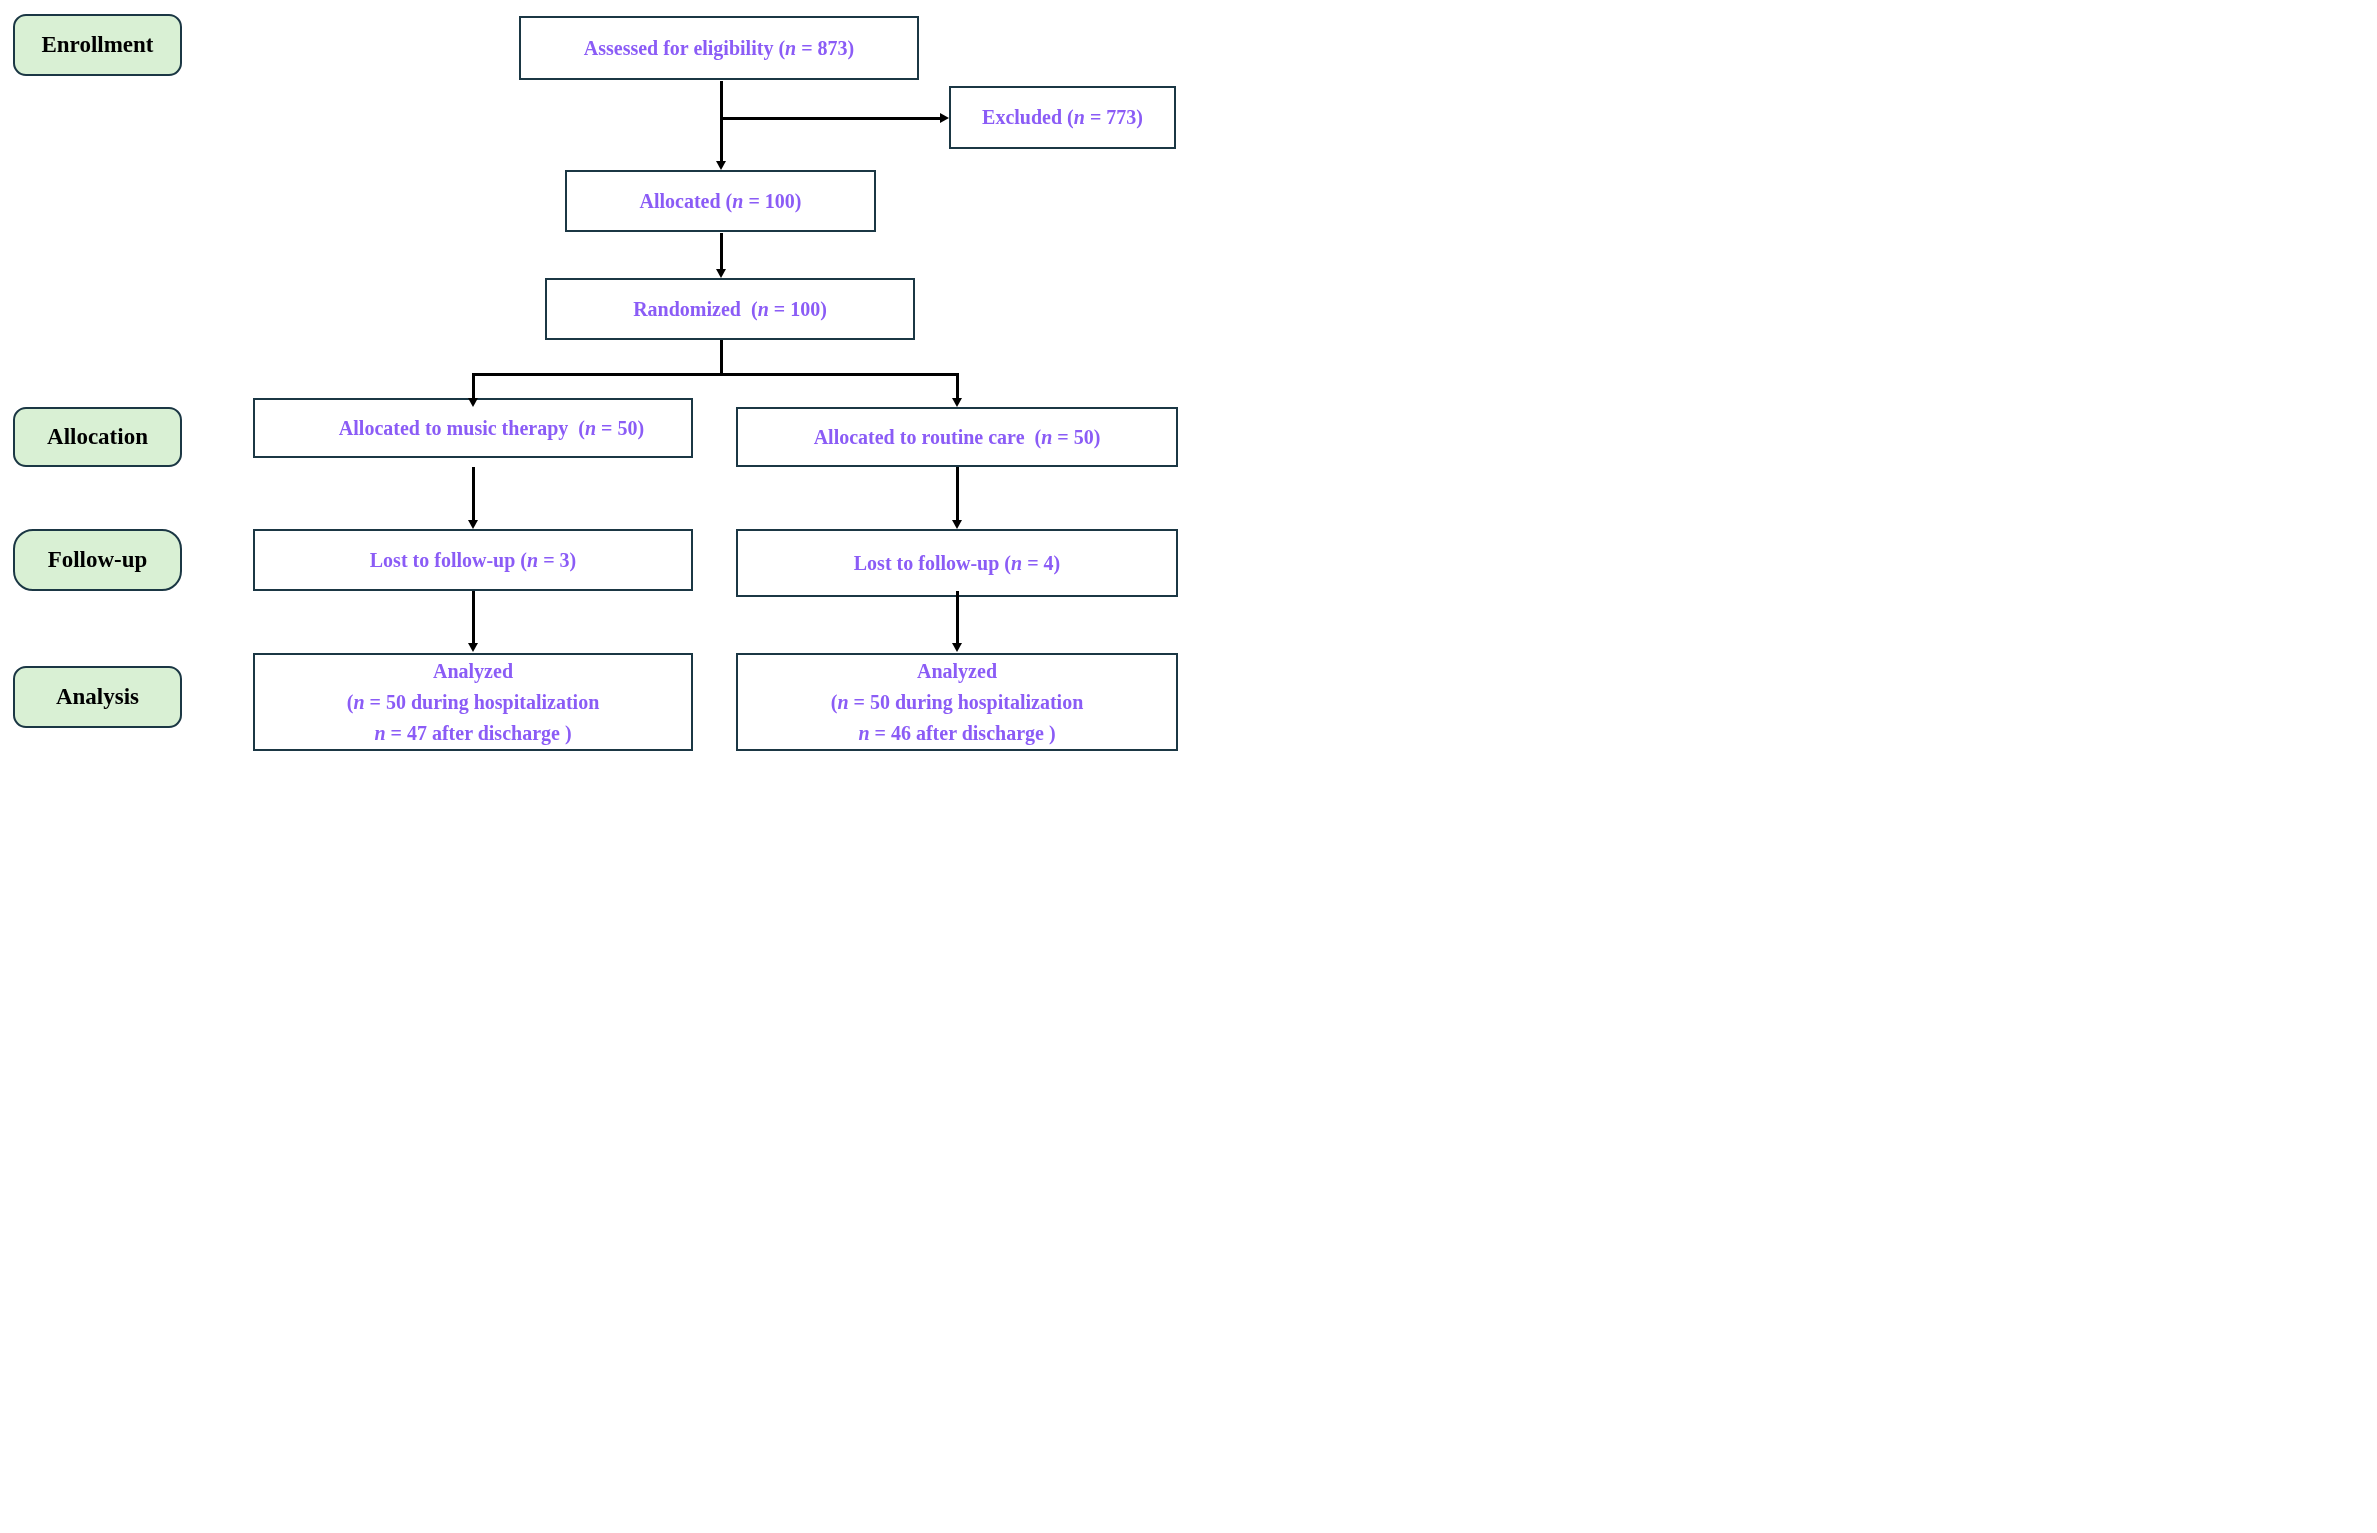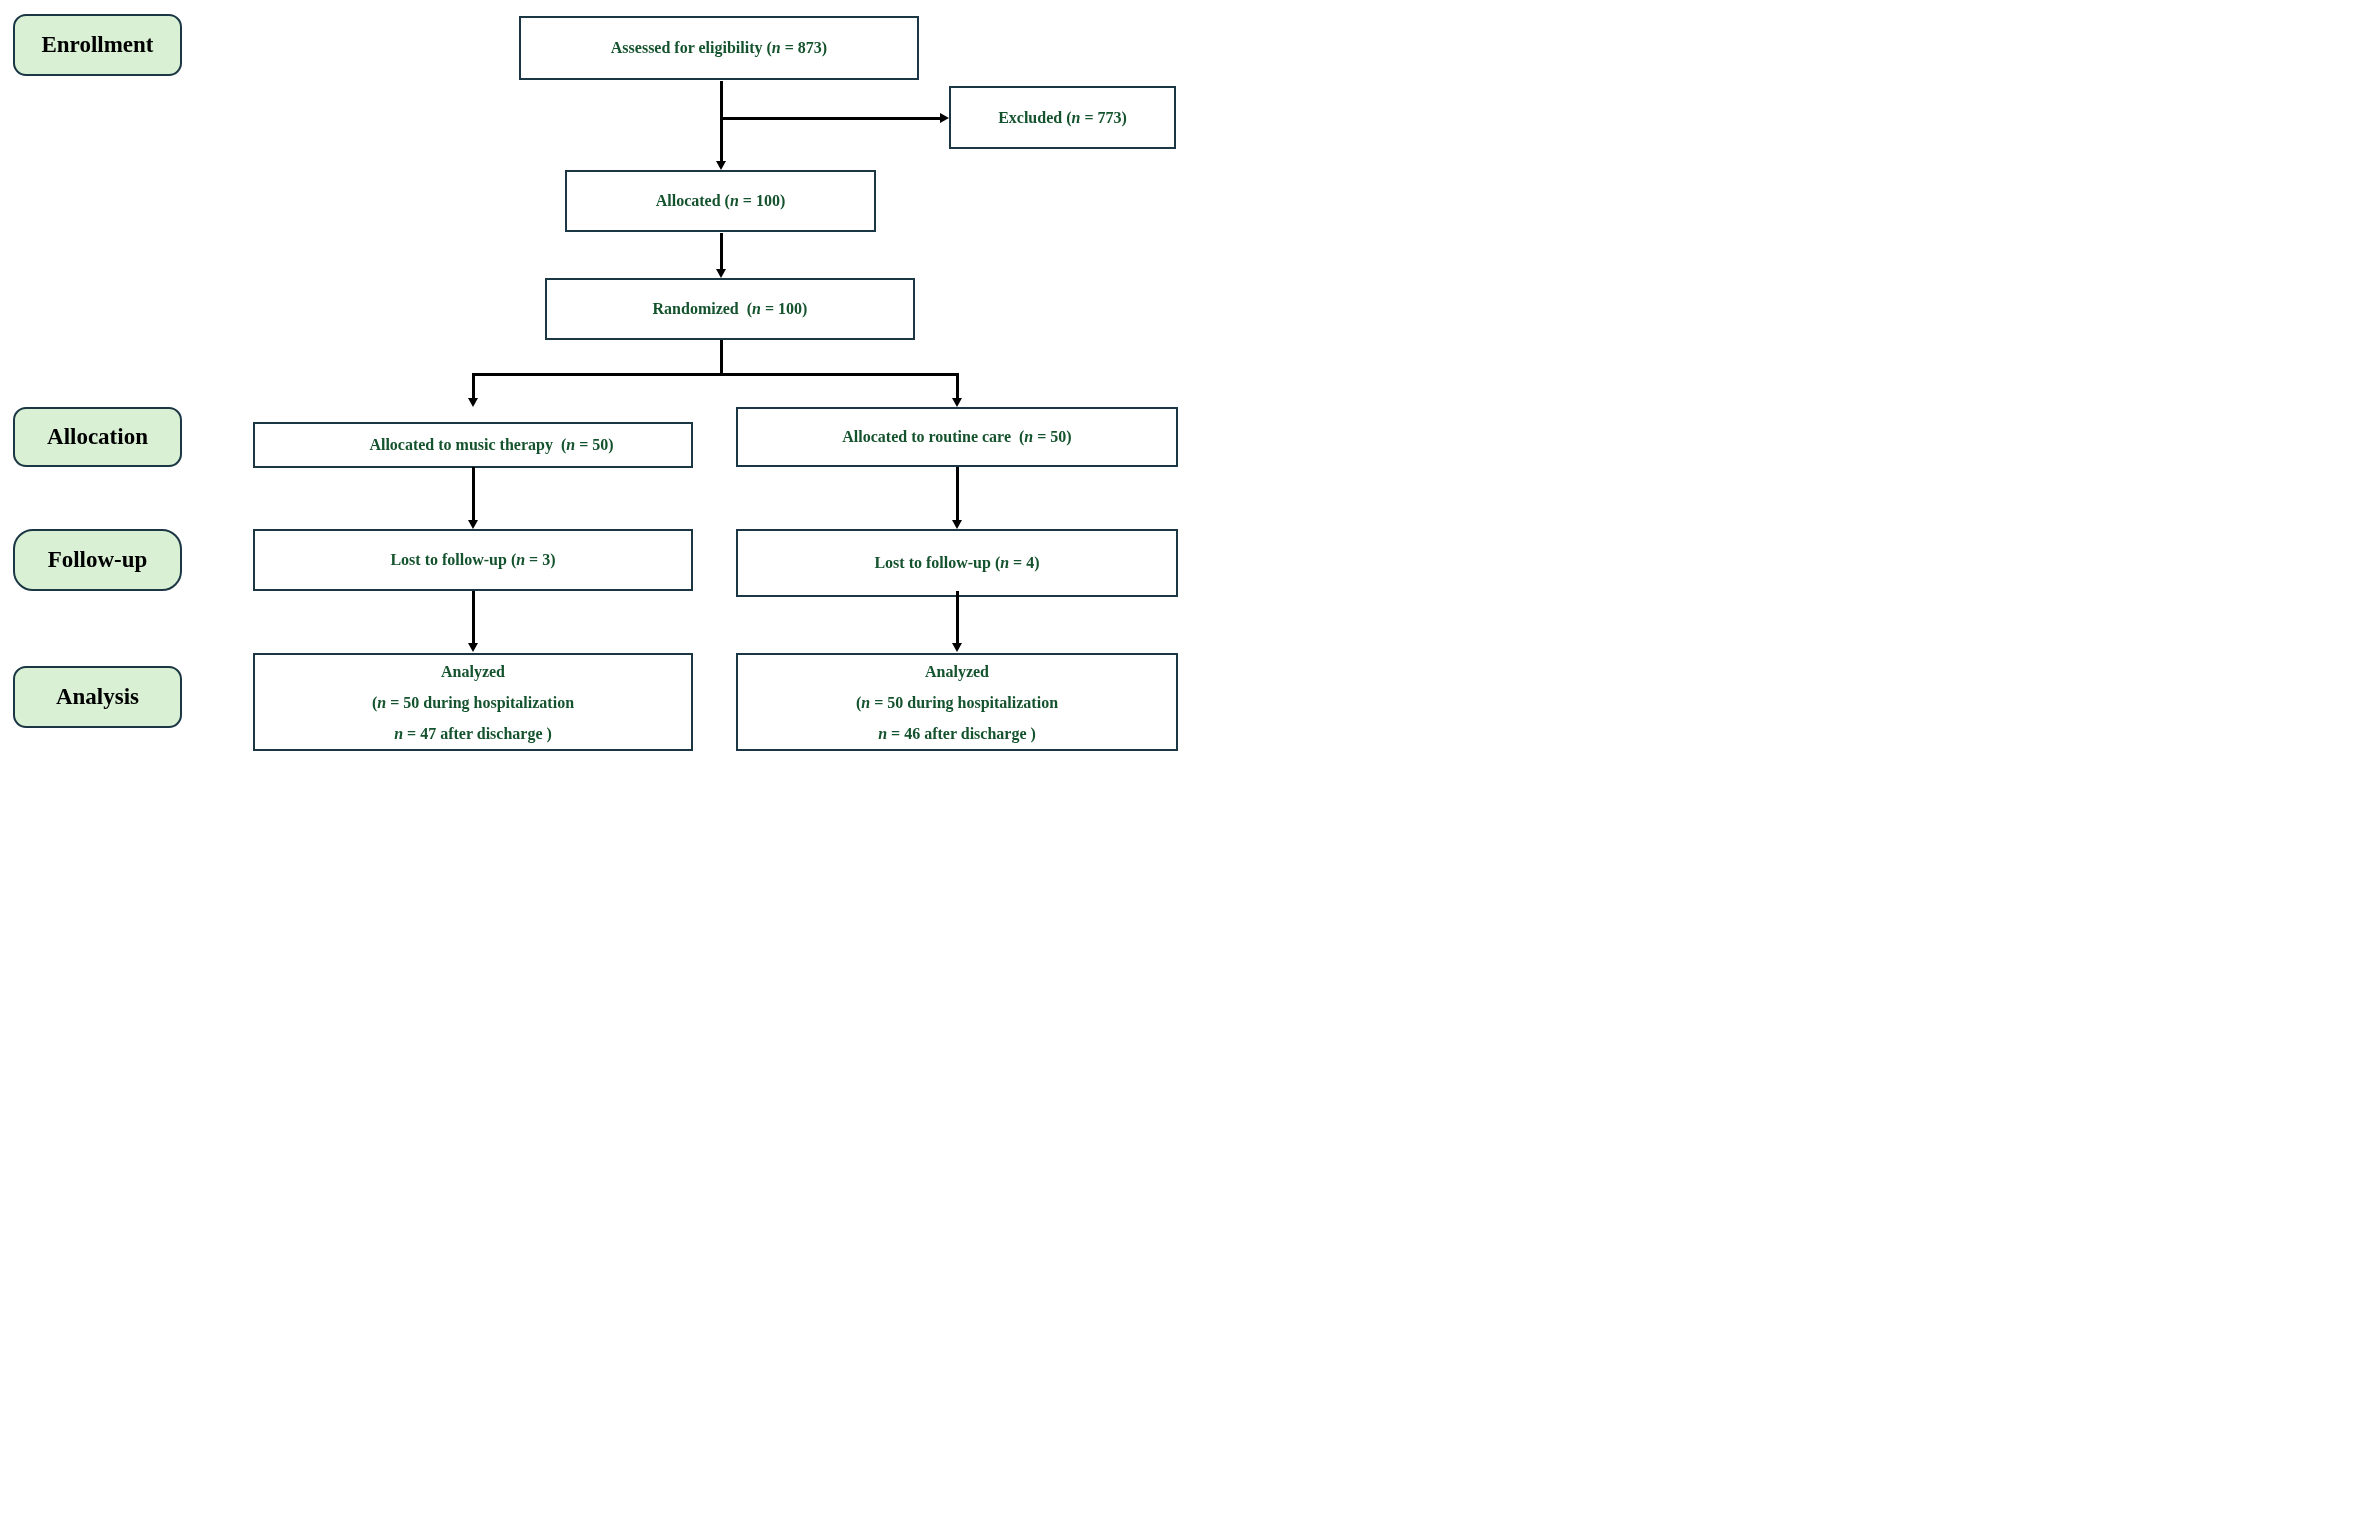--- a/index.html
+++ b/index.html
@@ -20,21 +20,21 @@
     box-sizing:border-box;
     font-weight:bold;font-size:23px;color:#000;
   }
   
   .fbox{
     position:absolute;
     background:#ffffff;
     border:2.5px solid #1b3744;
     display:flex;flex-direction:column;align-items:center;justify-content:center;
     box-sizing:border-box;
-    font-weight:bold;font-size:16px;color:#14532d;
+    font-weight:bold;font-size:20px;color:#8b5cf6;
     text-align:center;
   }
   .fbox .line{white-space:pre-wrap;line-height:31px;}
   .flow-label{white-space:pre-wrap;}
   
   .vline{position:absolute;width:2.5px;background:#000;}
   .hline{position:absolute;height:2.5px;background:#000;}
   
   .ah-down{position:absolute;width:0;height:0;
     border-left:5.8px solid transparent;border-right:5.8px solid transparent;
@@ -71,21 +71,21 @@
   </div>
 
   <div class="fbox" style="left:565px;top:170px;width:311px;height:62px;">
     <span class="flow-label mathtext">Allocated (<i>n</i> = 100)</span>
   </div>
 
   <div class="fbox" style="left:545px;top:278px;width:370px;height:62px;text-align:right;">
     <span class="flow-label mathtext">Randomized  (<i>n</i> = 100)</span>
   </div>
 
-  <div class="fbox" style="left:253px;top:422px;width:440px;height:46px;padding-left:37px;">
+  <div class="fbox" style="left:253px;top:398px;width:440px;height:60px;padding-left:37px;">
     <span class="flow-label mathtext">Allocated to music therapy  (<i>n</i> = 50)</span>
   </div>
 
   <div class="fbox" style="left:736px;top:407px;width:442px;height:60px;">
     <span class="flow-label mathtext">Allocated to routine care  (<i>n</i> = 50)</span>
   </div>
 
   <div class="fbox" style="left:253px;top:529px;width:440px;height:62px;">
     <span class="flow-label mathtext">Lost to follow-up (<i>n</i> = 3)</span>
   </div>

